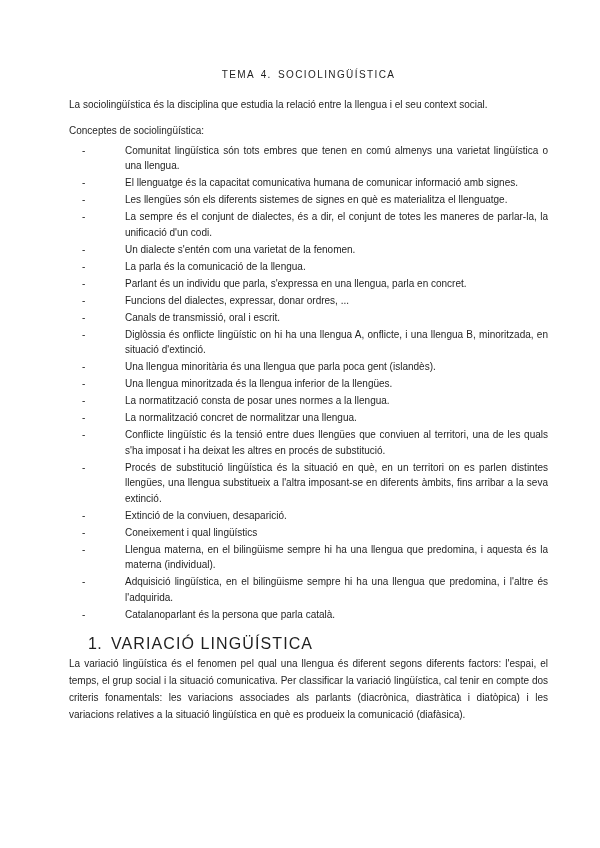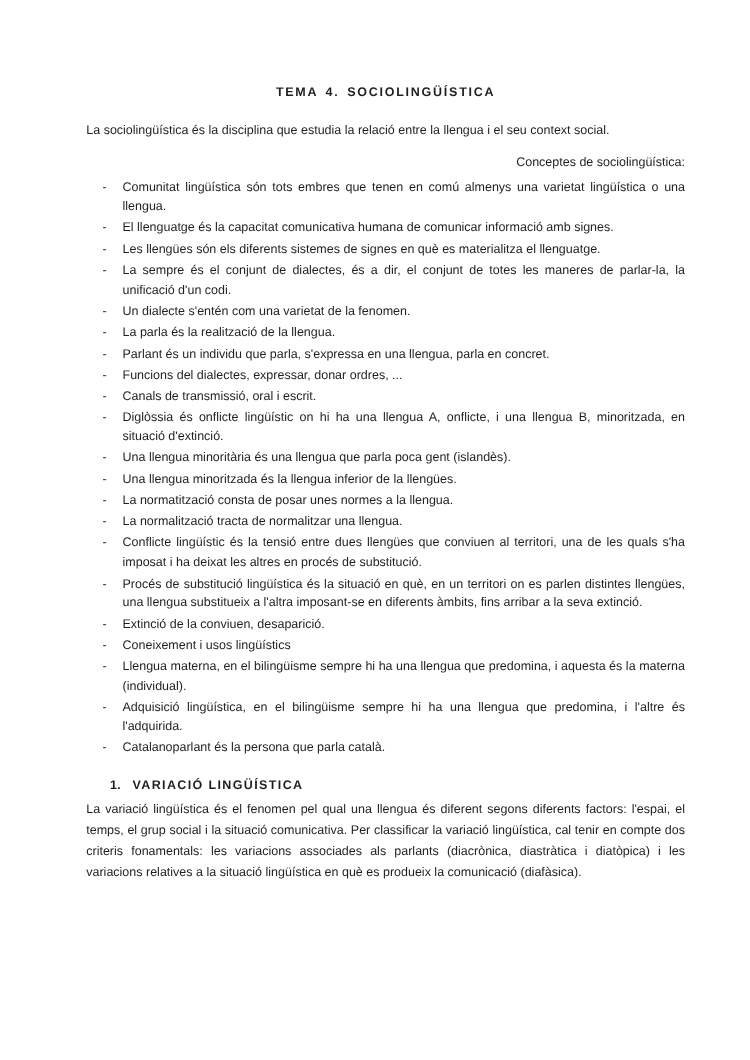--- a/index.html
+++ b/index.html
@@ -19,57 +19,58 @@
     width: 600px;
     height: 848px;
     padding: 67px 52px 20px 69px;
     background: #ffffff;
     font-size: 10px;
     line-height: 15.5px;
   }
   .doc-title {
     margin: 0 0 14px 0;
     font-size: 10px;
-    font-weight: bold;
+    font-weight: normal;
     text-align: center;
     letter-spacing: 1.4px;
     word-spacing: 2px;
     color: #1f1f1f;
   }
   .para {
     margin: 11px 0 4px 0;
     text-align: justify;
   }
   .para.no-justify {
-    text-align: right;
+    text-align: left;
   }
   .concept-list {
     list-style: none;
     margin: 0;
     padding: 0;
   }
   .concept-item {
     display: flex;
     margin: 0 0 1.5px 0;
   }
   .concept-item .marker {
     flex: 0 0 16px;
     padding-left: 13px;
     box-sizing: content-box;
     text-align: left;
   }
   .concept-item .item-text {
     flex: 1 1 auto;
     text-align: justify;
+    margin-left: 27px;
   }
   .section-heading {
     margin: 14px 0 3px 0;
     padding-left: 19px;
-    font-size: 10px;
-    font-weight: bold;
+    font-size: 16px;
+    font-weight: normal;
     letter-spacing: 1.1px;
     color: #1f1f1f;
   }
   .section-heading .section-number {
     margin-right: 9px;
     letter-spacing: 0.3px;
   }
   .section-body {
     margin: 0;
     line-height: 17px;
@@ -109,21 +110,21 @@
         <span class="item-text">La sempre és el conjunt de dialectes, és a dir, el conjunt de totes les maneres de parlar-la, la unificació d'un codi.</span>
       </li>
 
       <li class="concept-item">
         <span class="marker">-</span>
         <span class="item-text">Un dialecte s'entén com una varietat de la fenomen.</span>
       </li>
 
       <li class="concept-item">
         <span class="marker">-</span>
-        <span class="item-text">La parla és la realització de la llengua.</span>
+        <span class="item-text">La parla és la comunicació de la llengua.</span>
       </li>
 
       <li class="concept-item">
         <span class="marker">-</span>
         <span class="item-text">Parlant és un individu que parla, s'expressa en una llengua, parla en concret.</span>
       </li>
 
       <li class="concept-item">
         <span class="marker">-</span>
         <span class="item-text">Funcions del dialectes, expressar, donar ordres, ...</span>
@@ -149,41 +150,41 @@
         <span class="item-text">Una llengua minoritzada és la llengua inferior de la llengües.</span>
       </li>
 
       <li class="concept-item">
         <span class="marker">-</span>
         <span class="item-text">La normatització consta de posar unes normes a la llengua.</span>
       </li>
 
       <li class="concept-item">
         <span class="marker">-</span>
-        <span class="item-text">La normalització tracta de normalitzar una llengua.</span>
+        <span class="item-text">La normalització concret de normalitzar una llengua.</span>
       </li>
 
       <li class="concept-item">
         <span class="marker">-</span>
         <span class="item-text">Conflicte lingüístic és la tensió entre dues llengües que conviuen al territori, una de les quals s'ha imposat i ha deixat les altres en procés de substitució.</span>
       </li>
 
       <li class="concept-item">
         <span class="marker">-</span>
         <span class="item-text">Procés de substitució lingüística és la situació en què, en un territori on es parlen distintes llengües, una llengua substitueix a l'altra imposant-se en diferents àmbits, fins arribar a la seva extinció.</span>
       </li>
 
       <li class="concept-item">
         <span class="marker">-</span>
         <span class="item-text">Extinció de la conviuen, desaparició.</span>
       </li>
 
       <li class="concept-item">
         <span class="marker">-</span>
-        <span class="item-text">Coneixement i usos lingüístics</span>
+        <span class="item-text">Coneixement i qual lingüístics</span>
       </li>
 
       <li class="concept-item">
         <span class="marker">-</span>
         <span class="item-text">Llengua materna, en el bilingüisme sempre hi ha una llengua que predomina, i aquesta és la materna (individual).</span>
       </li>
 
       <li class="concept-item">
         <span class="marker">-</span>
         <span class="item-text">Adquisició lingüística, en el bilingüisme sempre hi ha una llengua que predomina, i l'altre és l'adquirida.</span>

